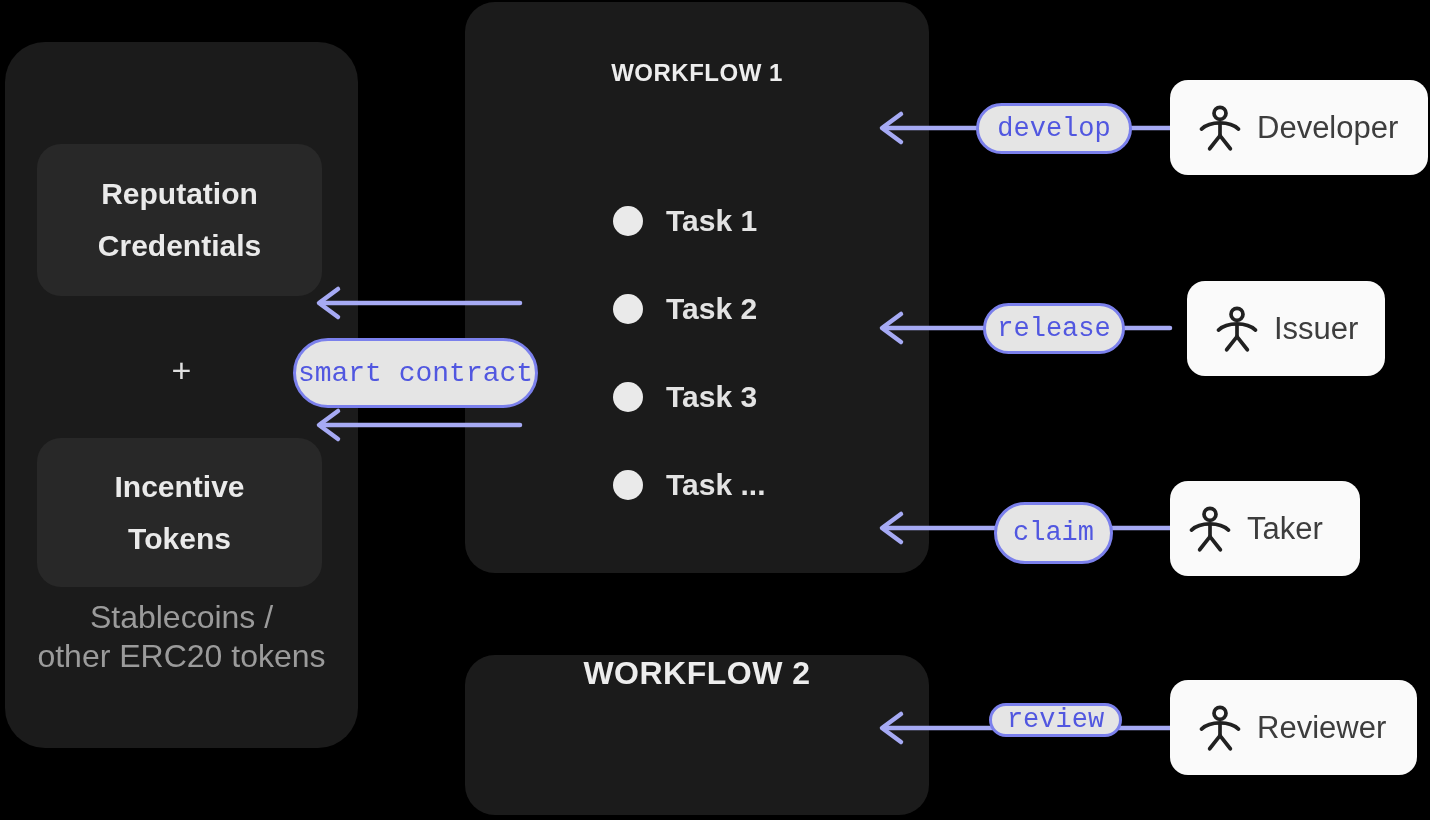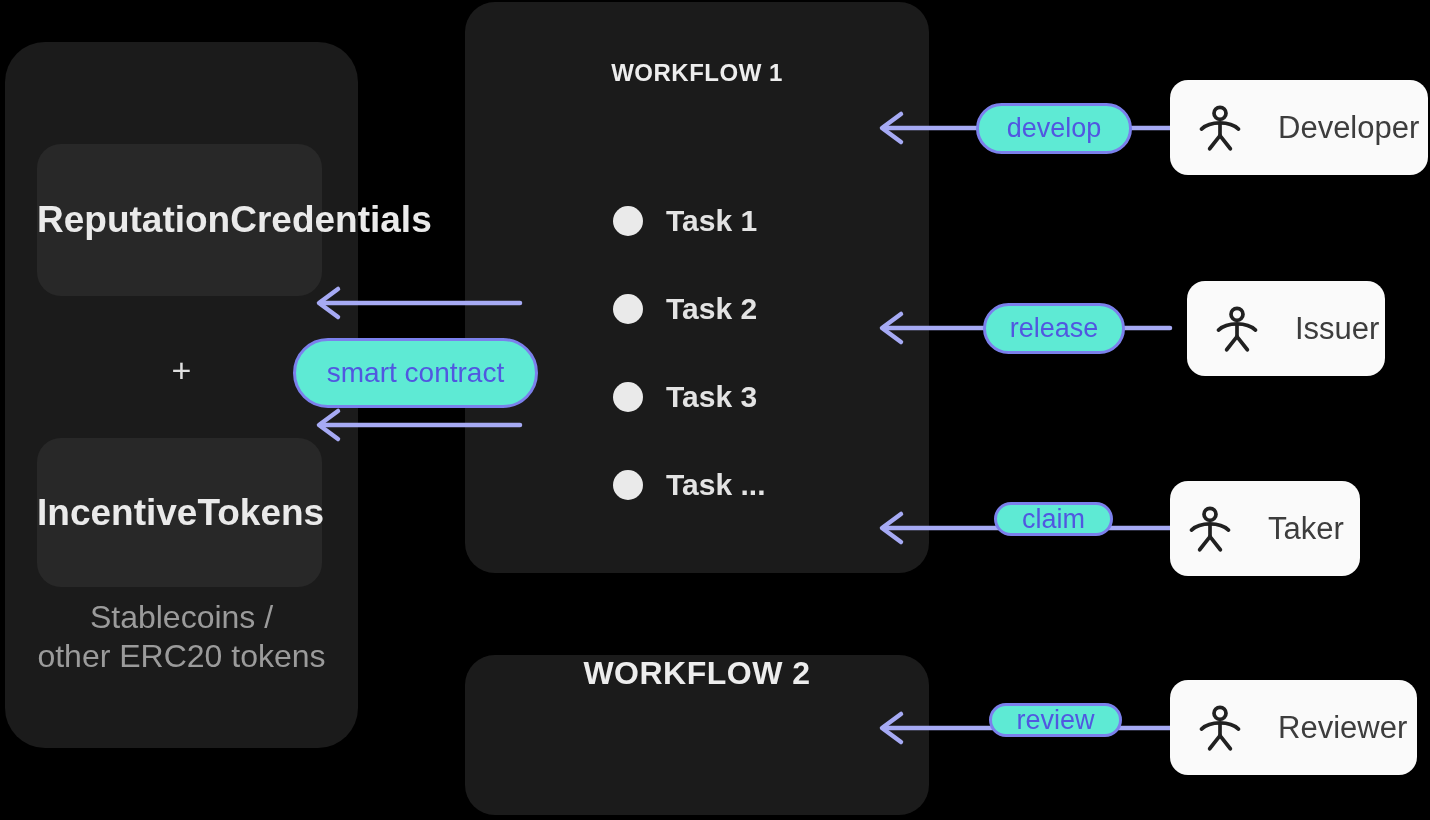--- a/index.html
+++ b/index.html
@@ -17,22 +17,22 @@
   *{margin:0;padding:0;box-sizing:border-box;}
   html,body{background:var(--bg);}
   .canvas{
     position:relative;width:1430px;height:820px;background:var(--bg);
     overflow:hidden;font-family:"Liberation Sans",sans-serif;
   }
   
   .left-panel{position:absolute;left:5px;top:42px;width:353px;height:706px;
     background:var(--panel);border-radius:40px;}
   .inner-box{position:absolute;background:var(--inner);border-radius:24px;
-    display:flex;flex-direction:row;align-items:center;justify-content:flex-start;
-    color:#eaeaea;font-size:37px;font-weight:600;line-height:1.72;text-align:center;}
+    display:flex;flex-direction:column;align-items:center;justify-content:center;
+    color:#eaeaea;font-size:30px;font-weight:600;line-height:1.72;text-align:center;}
   .box-reputation{left:32px;top:102px;width:285px;height:152px;}
   .box-incentive{left:32px;top:396px;width:285px;height:149px;}
   .plus{position:absolute;left:0;right:0;top:308px;height:40px;text-align:center;
     color:#e0e0e0;font-size:34px;font-weight:500;line-height:40px;}
   .caption{position:absolute;left:0;right:0;top:556px;text-align:center;
     color:var(--caption);font-size:32px;line-height:39px;font-weight:400;}
   
   .wf1{position:absolute;left:465px;top:2px;width:464px;height:571px;
     background:var(--panel);border-radius:30px;}
   .wf1-title{position:absolute;top:57px;left:0;right:0;text-align:center;
@@ -43,30 +43,30 @@
   .task-label{margin-left:23px;font-size:30px;color:#e3e3e3;}
   .wf2{position:absolute;left:465px;top:655px;width:464px;height:160px;
     background:var(--panel);border-radius:30px;
     display:flex;align-items:flex-start;justify-content:center;}
   .wf2-title{font-size:32px;font-weight:800;color:var(--title);letter-spacing:.5px;}
   
   .arrows{position:absolute;left:0;top:0;width:1430px;height:820px;pointer-events:none;}
   .arrows path{fill:none;stroke-width:4.5;stroke-linecap:round;stroke-linejoin:round;}
   
   .pill{position:absolute;display:flex;align-items:center;justify-content:center;
-    background:#5eead4;border:3px solid var(--pill-border);border-radius:999px;
-    color:var(--pill-text);font-size:27px;font-weight:500;}
+    background:#e5e5e5;border:3px solid var(--pill-border);border-radius:999px;
+    color:var(--pill-text);font-size:27px;font-weight:500;font-family:Liberation Mono, monospace;}
   .pill-sc{left:293px;top:338px;width:245px;height:70px;font-size:28px;}
   .pill-develop{left:976px;top:103px;width:156px;height:51px;}
   .pill-release{left:983px;top:303px;width:142px;height:51px;}
-  .pill-claim{left:994px;top:502px;width:119px;height:34px;}
+  .pill-claim{left:994px;top:502px;width:119px;height:62px;}
   .pill-review{left:989px;top:703px;width:133px;height:34px;}
   
   .card{position:absolute;background:var(--card);border-radius:18px;
-    display:flex;align-items:center;padding-left:26px;gap:34px;
+    display:flex;align-items:center;padding-left:26px;gap:13px;
     color:var(--card-text);font-size:31px;font-weight:500;}
   .card svg{flex:0 0 48px;}
   .card-developer{left:1170px;top:80px;width:258px;height:95px;}
   .card-issuer{left:1170px;top:281px;width:198px;height:95px;margin-left:17px;}
   .card-taker{left:1170px;top:481px;width:190px;height:95px;padding-left:16px;}
   .card-reviewer{left:1170px;top:680px;width:247px;height:95px;}
 </style>
 </head>
 <body>
 

